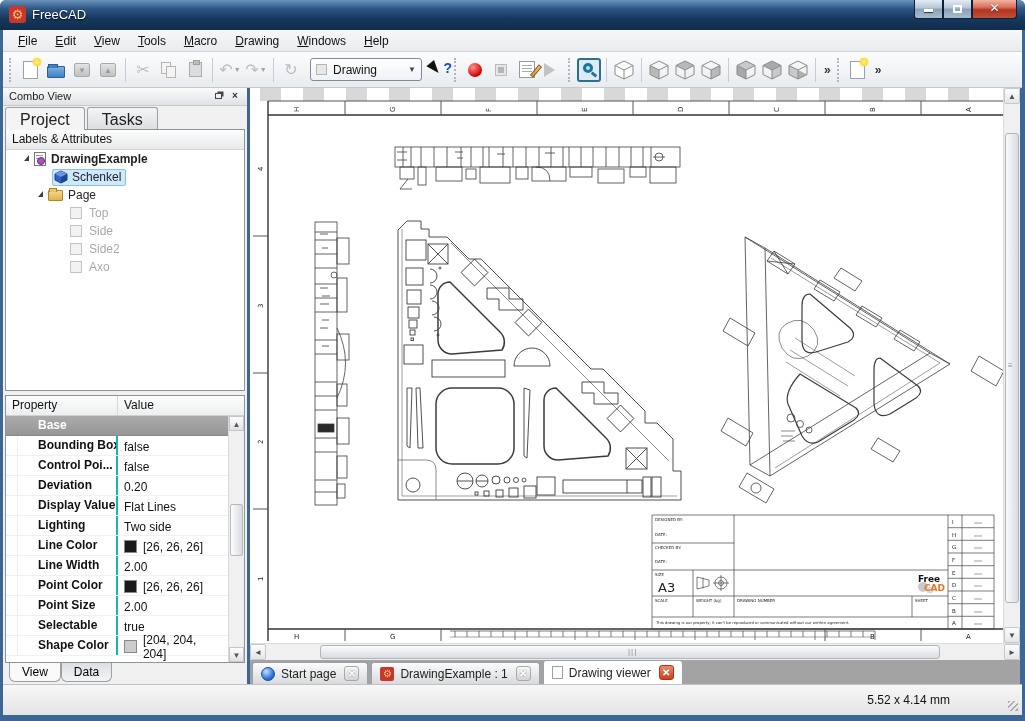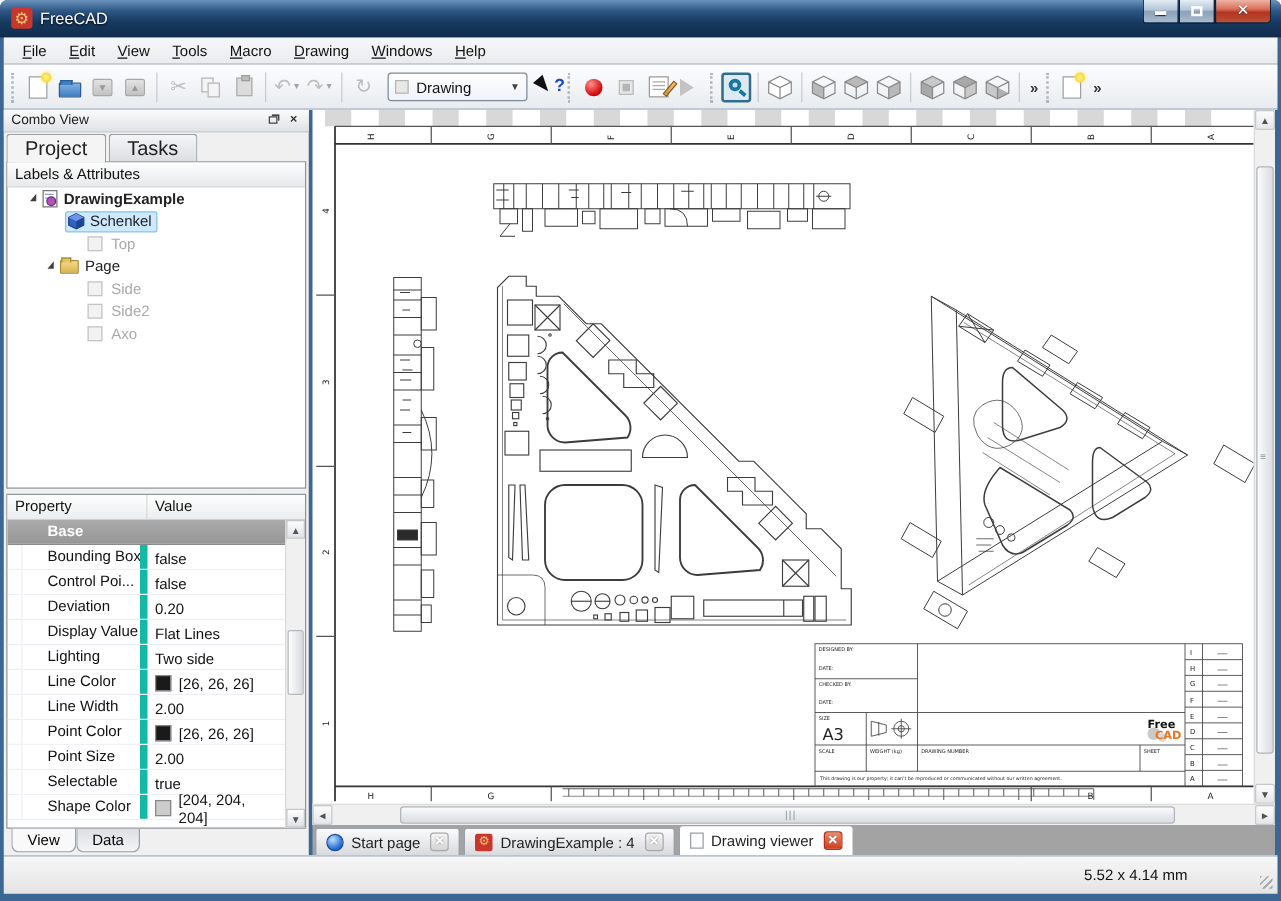--- a/index.html
+++ b/index.html
@@ -133,22 +133,22 @@
     border:1px solid #8f9497; font-size:12px; }
   .ghdr { display:flex; height:20px; background:linear-gradient(#fdfdfd,#eceef0);
     border-bottom:1px solid #d0d0d0; }
   .ghdr div { padding:2px 6px; color:#111; }
   .ghdr .c1 { width:112px; border-right:1px solid #d9d9d9; }
   .grows { position:absolute; left:0; top:20px; right:16px; bottom:0; overflow:hidden; }
   .group-row { height:20px; background:linear-gradient(#ababab,#969696); color:#fff;
     font-weight:bold; padding:2px 6px 0 32px; border-bottom:1px solid #8a8a8a; }
   .prow { display:flex; height:20px; border-bottom:1px solid #edf1f6; }
   .pgut { width:12px; border-right:1px solid #f0f0f0; }
-  .plab { width:100px; padding:2px 4px 0 20px; border-right:6px solid #14b8a6; color:#111;
-    white-space:nowrap; overflow:hidden; }
+  .plab { width:100px; padding:2px 4px 0 20px; border-right:2px solid #14b8a6; color:#111;
+    white-space:nowrap; overflow:hidden;font-weight:bold; }
   .pval { flex:1; padding:2px 6px 0 6px; display:flex; align-items:center; color:#111; }
   .sw { display:inline-block; width:13px; height:13px; border:1px solid #888; margin-right:6px; }
   .gscroll { position:absolute; right:0; top:20px; width:16px; bottom:0; background:#f0f0f0;
     border-left:1px solid #d9d9d9; }
   .sarrow { position:absolute; left:0; width:15px; height:15px; font-size:8px; color:#555;
     text-align:center; line-height:15px; background:linear-gradient(#fdfdfd,#dfe2e6);
     border:1px solid #c5c5c5; }
   .sthumb { position:absolute; left:1px; width:13px; background:linear-gradient(90deg,#fdfdfd,#d8dbe0);
     border:1px solid #b5b8bd; border-radius:2px; }
   .bot-tabs { position:absolute; left:6px; top:575px; display:flex; }
@@ -399,28 +399,28 @@
       <div class="trow" style="padding-left:46px;">
         <span class="sel">
           <svg width="14" height="14" viewBox="0 0 14 14" style="margin-right:4px;">
               <polygon points="7,1 13,4 13,10 7,13 1,10 1,4" fill="#2f62c4" stroke="#1d3f86"></polygon>
               <polygon points="1,4 7,7 13,4 7,1" fill="#6b94e6"></polygon>
               <polygon points="7,7 13,4 13,10 7,13" fill="#1d4699"></polygon>
             </svg>
           <span>Schenkel</span>
         </span>
       </div>
-      <div class="trow" style="padding-left:64px;">
-        <span class="vcheck"></span>
-        <span class="gray-t">Top</span>
-      </div>
       <div class="trow" style="padding-left:32px;">
         <span class="tri-open"></span>
         <span class="folder-ico"></span>
         <span>Page</span>
+      </div>
+      <div class="trow" style="padding-left:64px;">
+        <span class="vcheck"></span>
+        <span class="gray-t">Top</span>
       </div>
       <div class="trow" style="padding-left:64px;">
         <span class="vcheck"></span>
         <span class="gray-t">Side</span>
       </div>
       <div class="trow" style="padding-left:64px;">
         <span class="vcheck"></span>
         <span class="gray-t">Side2</span>
       </div>
       <div class="trow" style="padding-left:64px;">
@@ -812,21 +812,21 @@
   </div>
 
   <div class="abs mditabs">
     <div class="mtab">
       <span class="globe"></span>
       <span>Start page</span>
       <span class="mclose">✕</span>
     </div>
     <div class="mtab">
       <span class="fcico">⚙</span>
-      <span>DrawingExample : 4</span>
+      <span>DrawingExample : 1</span>
       <span class="mclose">✕</span>
     </div>
     <div class="mtab active">
       <span class="pageico"></span>
       <span>Drawing viewer</span>
       <span class="mclose red">✕</span>
     </div>
   </div>
 
   <div class="abs statusbar">

